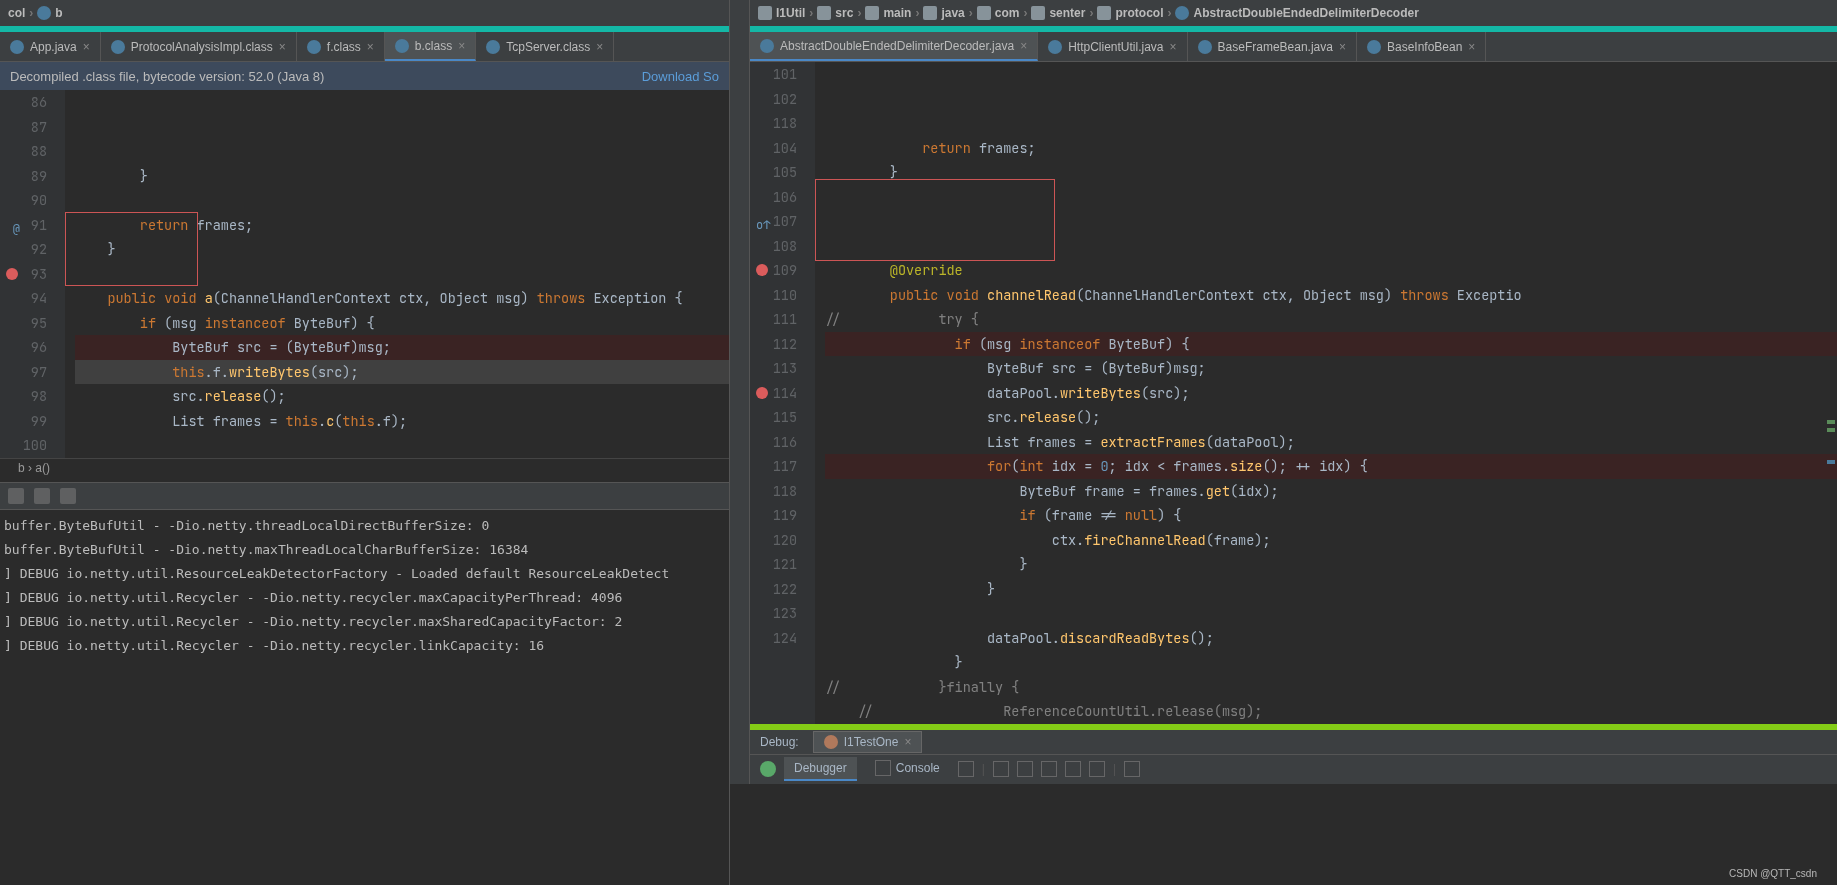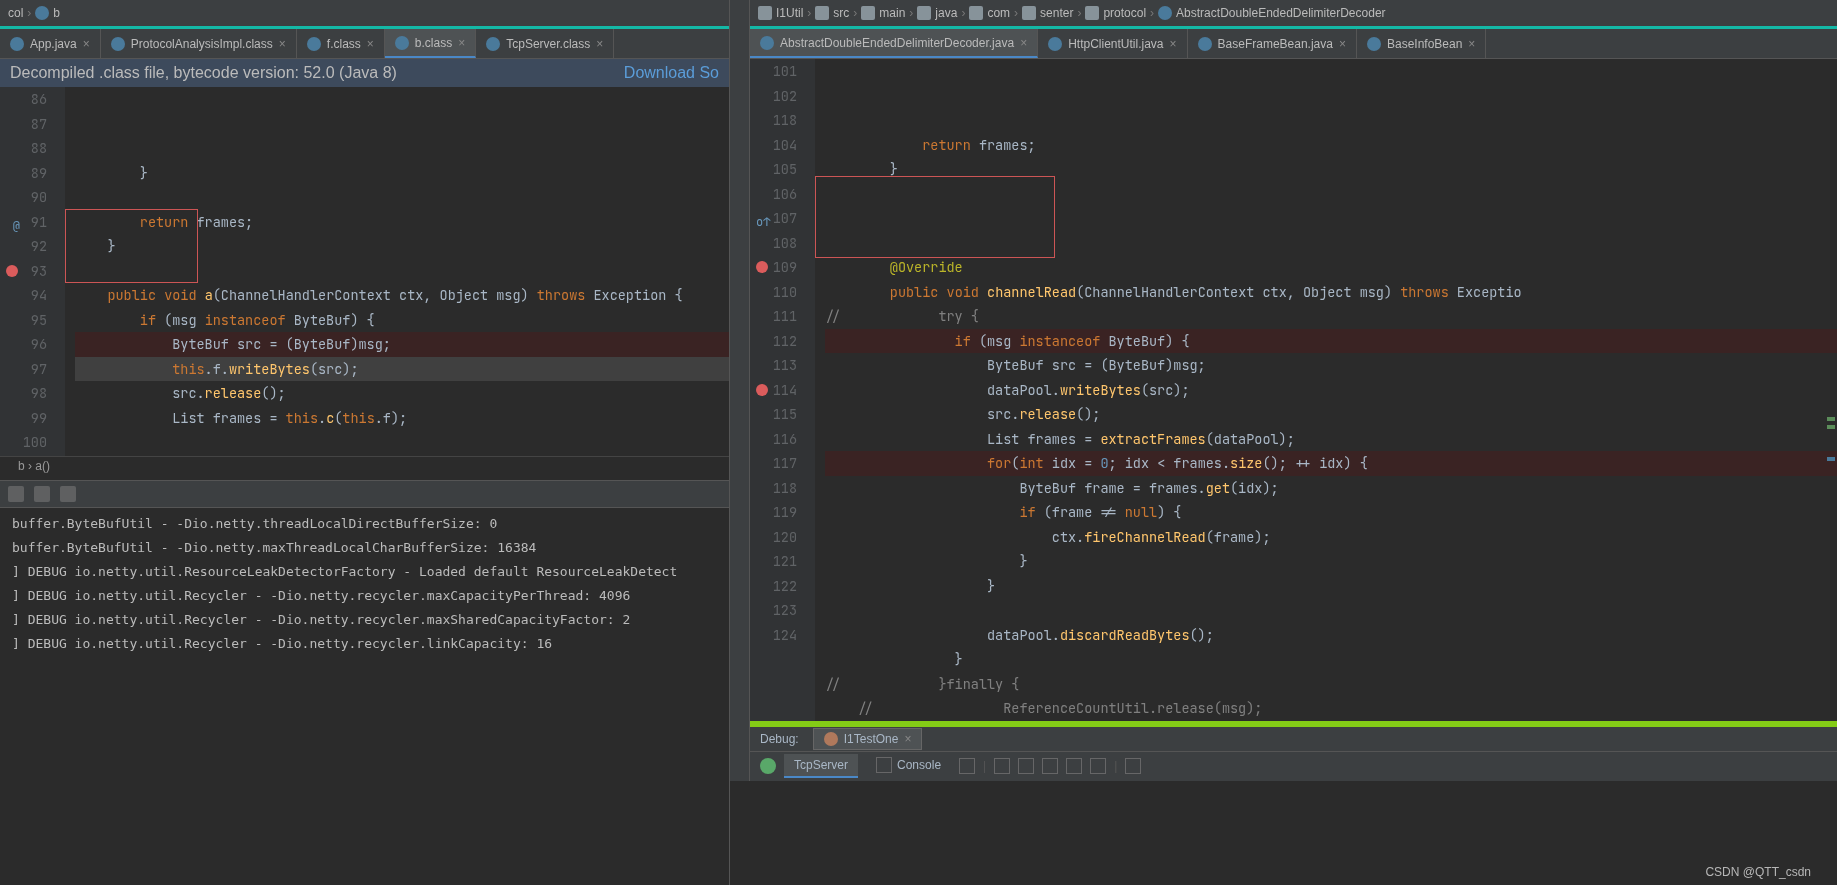--- a/index.html
+++ b/index.html
@@ -10,21 +10,21 @@
   font-size: 13px;
   width: 1837px;
   height: 885px;
   overflow: hidden;
   display: flex;
 }
 .left-pane { width: 730px; display: flex; flex-direction: column; border-right: 1px solid #555; }
 .right-pane { flex: 1; display: flex; flex-direction: column; position: relative; }
 .breadcrumb {
   background: #3c3f41; height: 28px; display: flex; align-items: center;
-  padding: 13px 8px; gap: 4px; font-size: 12px; color: #bbbbbb; border-bottom: 3px solid #14b8a6;
+  padding: 13px 8px; gap: 4px; font-size: 12px; color: #bbbbbb; border-bottom: 6px solid #14b8a6; font-weight: bold;
 }
 .breadcrumb .sep { color: #777; }
 .breadcrumb .item { display: inline-flex; align-items: center; gap: 4px; }
 .folder-icon, .class-icon, .package-icon, .method-icon {
   width: 14px; height: 14px; display: inline-block; border-radius: 2px;
 }
 .folder-icon { background: #87939a; }
 .class-icon { background: #4a7a9b; border-radius: 50%; }
 .method-icon { background: #b0795c; border-radius: 50%; }
 .tabs {
@@ -32,21 +32,21 @@
   align-items: stretch;
 }
 .tab {
   display: flex; align-items: center; gap: 6px; padding: 0 10px;
   border-right: 1px solid #555; font-size: 12px; color: #bbbbbb; cursor: pointer;
 }
 .tab.active { background: #4e5254; border-bottom: 2px solid #4a88c7; }
 .tab .close { color: #888; font-size: 12px; }
 .info-bar {
   background: #3d4a5c; height: 28px; display: flex; align-items: center;
-  justify-content: space-between; padding: 0 10px; font-size: 16px; color: #bbbbbb;
+  justify-content: space-between; padding: 0 10px; font-size: 13px; color: #bbbbbb;
 }
 .info-bar .link { color: #5b9dd9; }
 .code-area {
   flex: 1; display: flex; background: #2b2b2b; font-family: "JetBrains Mono", Consolas, monospace;
   font-size: 13.5px; overflow: hidden; position: relative;
 }
 .gutter {
   width: 65px; background: #313335; color: #606366; text-align: right;
   padding-right: 18px; line-height: 24.5px; user-select: none; position: relative;
 }
@@ -66,21 +66,21 @@
 .hl-bp { background: #3a2323; }
 .red-box { position: absolute; border: 1px solid #cc5555; pointer-events: none; }
 .crumb-path { background: #2b2b2b; height: 24px; padding: 2px 18px; font-size: 12px; color: #999; border-top: 1px solid #444; }
 .toolbar-strip {
   background: #3c3f41; height: 28px; display: flex; align-items: center; gap: 10px;
   padding: 0 8px; border-top: 1px solid #555; border-bottom: 1px solid #555;
 }
 .toolbar-strip .ico { width: 16px; height: 16px; background: #777; border-radius: 2px; opacity: .6; }
 .console {
   flex: 1; background: #2b2b2b; font-family: Consolas, monospace; font-size: 13px;
-  line-height: 24px; padding: 4px 12px; overflow: hidden; color: #bbbbbb;
+  line-height: 24px; padding: 4px 4px; overflow: hidden; color: #bbbbbb;
 }
 .console .line { white-space: pre; }
 .side-tool {
   position: absolute; writing-mode: vertical-rl; transform: rotate(180deg);
   background: #3c3f41; padding: 8px 3px; font-size: 11px; color: #bbbbbb;
   border: 1px solid #555;
 }
 .side-tool.project { left: 732px; top: 32px; }
 .side-tool.structure { left: 732px; top: 600px; }
 .side-tool.fav { left: 732px; top: 700px; }
@@ -94,21 +94,21 @@
   background: #4e5254; border: 1px solid #666;
 }
 .sub-debug-bar {
   background: #3c3f41; height: 30px; display: flex; align-items: center;
   padding: 0 10px; gap: 8px; font-size: 12px; border-top: 1px solid #555;
 }
 .bug-icon { width:16px; height:16px; background:#59a869; border-radius:50%; }
 .sub-tab { padding: 4px 10px; border-bottom: 2px solid transparent; display:flex; align-items:center; gap:5px; }
 .sub-tab.active { border-bottom: 2px solid #4a88c7; background:#4e5254; }
 .tool-ico { width:16px; height:16px; border:1px solid #777; opacity:.7; }
-.watermark { position:absolute; right:26px; bottom:6px; color:#cfcfcf; font-size:12px; opacity:.85; }
+.watermark { position:absolute; right:20px; bottom:6px; color:#cfcfcf; font-size:10px; opacity:.85; }
 .file-icon-strip { position:absolute; left:733px; top:90px; width:23px; height:22px; background:#3c3f41; display:flex; align-items:center; justify-content:center; }
 .file-icon-strip .fi { width:14px; height:12px; background:#bbb; }
 .right-margin-marks { position:absolute; right:0; top:58px; width:12px; bottom:0; }
 .right-margin-marks .m { position:absolute; right:2px; width:8px; height:4px; }
 </style>
 </head>
 <body>
 
 <div class="left-pane">
   <div class="breadcrumb">
@@ -292,21 +292,21 @@
         <span class="debug-tab">
           <span class="method-icon"></span>
           <span>I1TestOne</span>
           <span style="color:#888;">×</span>
         </span>
       </div>
 
       <div class="sub-debug-bar">
         <span class="bug-icon"></span>
         <span class="sub-tab active">
-            <span>TcpServer</span>
+            <span>Debugger</span>
           </span>
         <span class="sub-tab">
           <span class="tool-ico"></span>
           <span>Console</span>
         </span>
         <span class="tool-ico"></span>
         <span style="color:#555;">|</span>
         <span class="tool-ico"></span>
         <span class="tool-ico"></span>
         <span class="tool-ico"></span>

